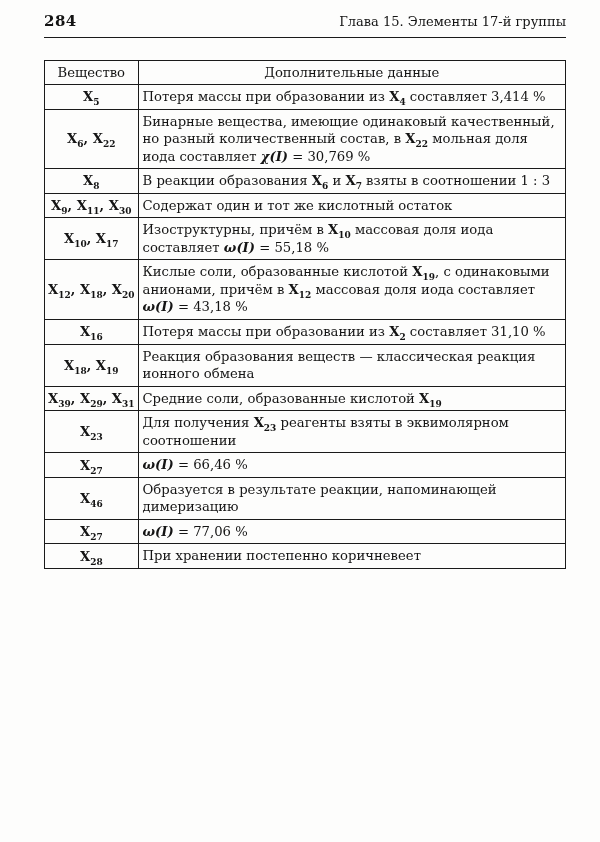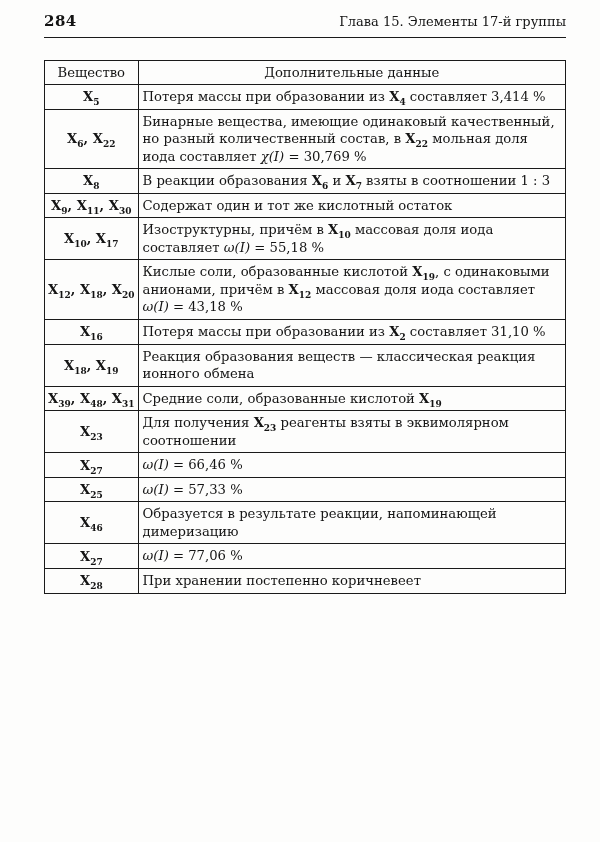--- a/index.html
+++ b/index.html
@@ -71,21 +71,21 @@
     text-align: left;
     vertical-align: middle;
     padding: 3px 4px;
     line-height: 1.33;
   }
   sub {
     font-size: 0.68em;
     line-height: 0;
   }
   b sub { font-weight: bold; }
-  i { font-family: "DejaVu Serif", serif; }
+  i { font-family: "DejaVu Serif", serif; font-weight: bold; }
 </style>
 </head>
 <body>
 
 <div class="page">
 
   <div class="page-header">
     <span class="page-number">284</span>
     <span class="chapter-title">Глава 15. Элементы 17-й группы</span>
   </div>
@@ -126,34 +126,30 @@
         </tr>
         <tr>
           <td class="substance-cell"><b>X<sub>16</sub></b></td>
           <td class="details-cell">Потеря массы при образовании из <b>X<sub>2</sub></b> составляет 31,10 %</td>
         </tr>
         <tr>
           <td class="substance-cell"><b>X<sub>18</sub></b>, <b>X<sub>19</sub></b></td>
           <td class="details-cell">Реакция образования веществ — классическая реакция ионного обмена</td>
         </tr>
         <tr>
-          <td class="substance-cell"><b>X<sub>39</sub></b>, <b>X<sub>48</sub></b>, <b>X<sub>31</sub></b></td>
+          <td class="substance-cell"><b>X<sub>39</sub></b>, <b>X<sub>29</sub></b>, <b>X<sub>31</sub></b></td>
           <td class="details-cell">Средние соли, образованные кислотой <b>X<sub>19</sub></b></td>
         </tr>
         <tr>
           <td class="substance-cell"><b>X<sub>23</sub></b></td>
           <td class="details-cell">Для получения <b>X<sub>23</sub></b> реагенты взяты в эквимолярном соотношении</td>
         </tr>
         <tr>
           <td class="substance-cell"><b>X<sub>27</sub></b></td>
           <td class="details-cell"><i>ω(I)</i> = 66,46 %</td>
-        </tr>
-        <tr>
-          <td class="substance-cell"><b>X<sub>25</sub></b></td>
-          <td class="details-cell"><i>ω(I)</i> = 57,33 %</td>
         </tr>
         <tr>
           <td class="substance-cell"><b>X<sub>46</sub></b></td>
           <td class="details-cell">Образуется в результате реакции, напоминающей димеризацию</td>
         </tr>
         <tr>
           <td class="substance-cell"><b>X<sub>27</sub></b></td>
           <td class="details-cell"><i>ω(I)</i> = 77,06 %</td>
         </tr>
         <tr>

